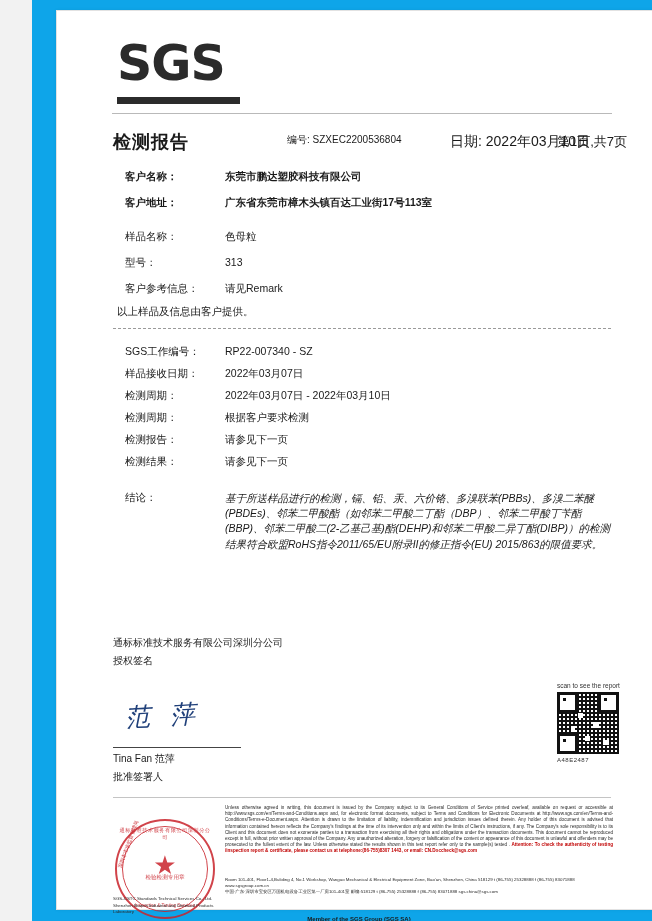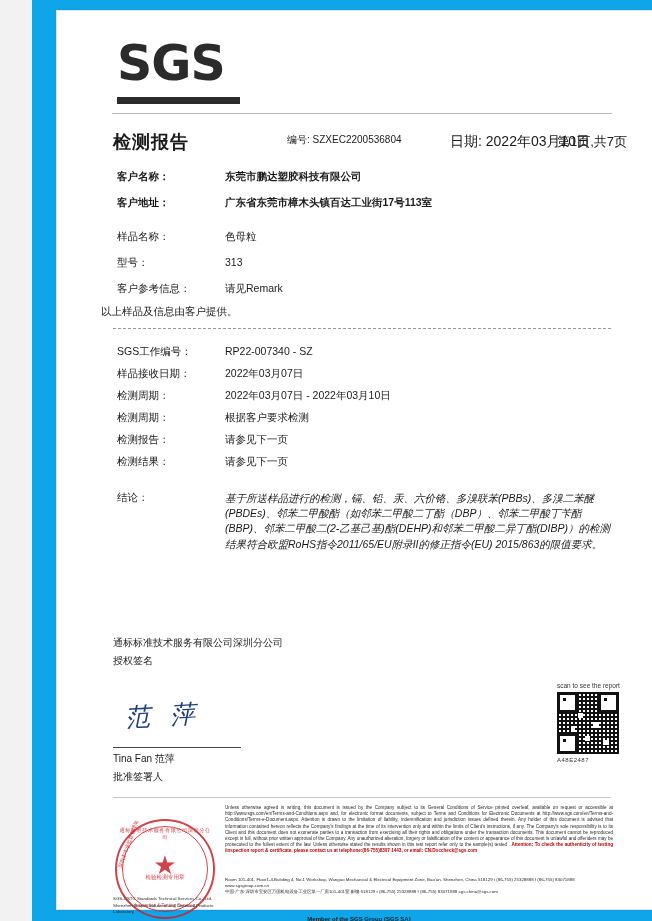--- a/index.html
+++ b/index.html
@@ -92,21 +92,21 @@
   
   .row {
     position: absolute;
     left: 56px;
     width: 500px;
     font-size: 10.5px;
     color: #1a1a1a;
   }
   .row .lbl {
     position: absolute;
-    left: 4px;
+    left: 12px;
     top: 0;
     width: 120px;
     white-space: nowrap;
   }
   .row .val {
     position: absolute;
     left: 112px;
     top: 0;
     width: 388px;
     white-space: nowrap;
@@ -115,21 +115,21 @@
     white-space: normal;
     line-height: 1.45;
     font-style: italic;
   }
   .row.bold .lbl, .row.bold .val {
     font-weight: bold;
   }
 
   .note {
     position: absolute;
-    left: 44px;
+    left: 60px;
     font-size: 10.5px;
     color: #1a1a1a;
   }
 
   .dashed {
     position: absolute;
     left: 56px;
     width: 498px;
     border-top: 1px dashed #9a9a9a;
   }

